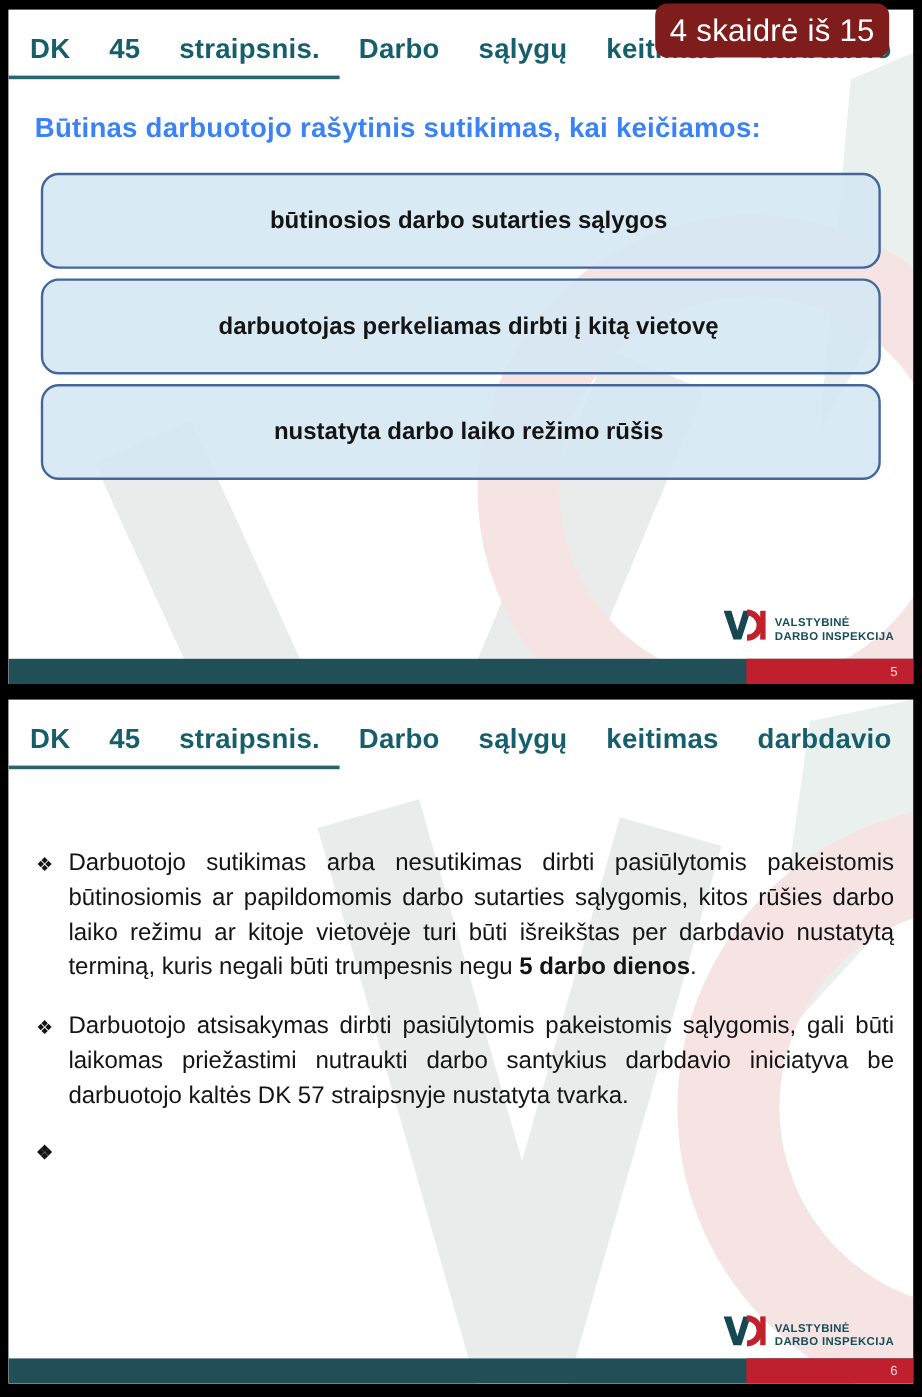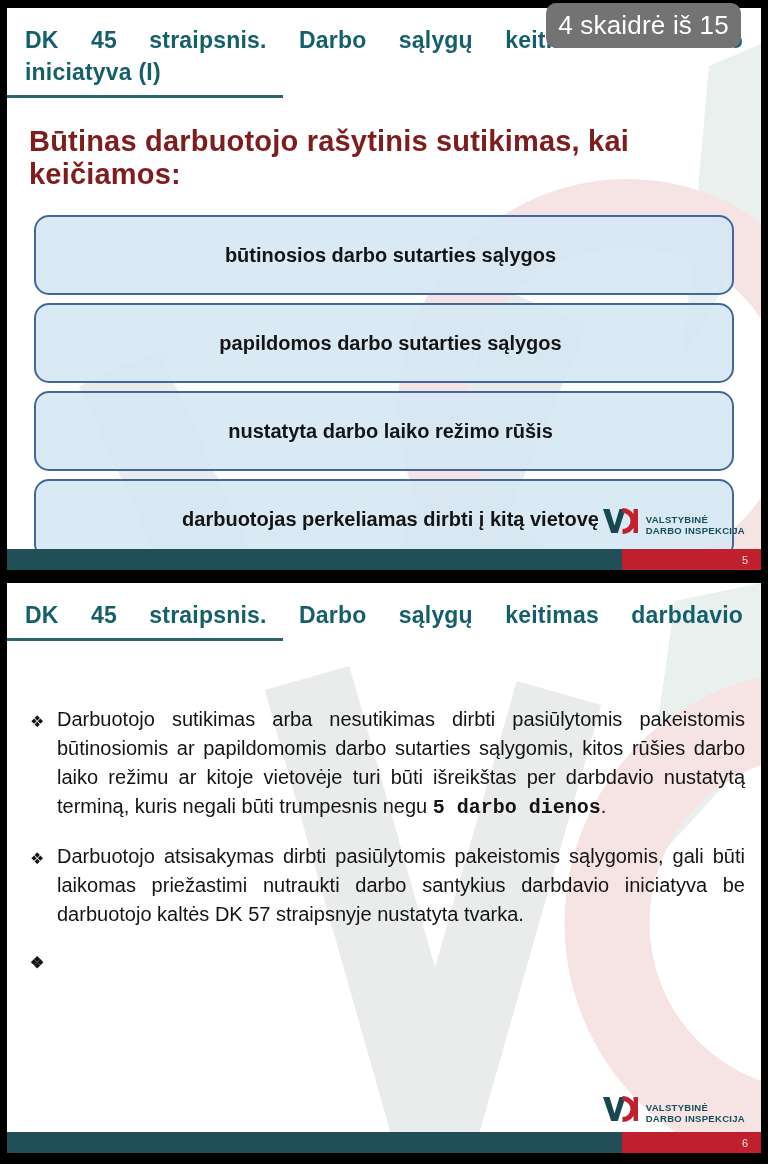--- a/index.html
+++ b/index.html
@@ -10,79 +10,77 @@
   .slide{position:absolute;left:7px;width:754px;background:#ffffff;overflow:hidden;}
   #slide1{top:8px;height:562px;}
   #slide2{top:583px;height:570px;}
   .wm{position:absolute;left:0;top:0;width:100%;height:100%;display:block;}
   .slide-content{position:relative;z-index:1;}
 
   .title{margin:16px 18px 0 18px;color:#155f6c;font-weight:bold;font-size:23px;line-height:32px;letter-spacing:0.2px;}
   .title .l1{text-align:justify;text-align-last:justify;}
   .underline{width:276px;height:3px;background:#2a656e;margin-top:7px;}
 
-  .s1-heading{margin:27px 20px 0 22px;font-size:29px;font-weight:bold;color:#7f1d1d;letter-spacing:0.2px;}
+  .s1-heading{margin:27px 20px 0 22px;font-size:23px;font-weight:bold;color:#3b82f6;letter-spacing:0.2px;}
 
   .boxes{margin:24px auto 0 auto;width:700px;}
   .cond-box{
     height:76px;margin-bottom:8px;border:2.5px solid #44679b;border-radius:15px;
     background:rgba(213,231,244,0.87);
     display:flex;align-items:center;justify-content:center;
     font-size:20px;font-weight:bold;color:#141414;padding-left:13px;
   }
 
   .bullets{margin:64px 16px 0 22px;}
   .bullet-para{position:relative;padding-left:28px;font-size:20px;line-height:29px;text-align:justify;color:#141414;}
   .bullet-para .glyph{position:absolute;left:1px;top:2px;font-size:16px;}
   .b1{margin-bottom:20px;}
   .b2{margin-bottom:17px;}
   .b3{font-weight:bold;}
-  .bold-seg{font-weight:bold;font-family:Liberation Mono, monospace;}
+  .bold-seg{font-weight:bold;}
 
   .logo{position:absolute;right:16px;display:flex;align-items:flex-end;z-index:2;}
   #slide1 .logo{top:498px;}
   #slide2 .logo{top:511px;}
   .logo svg{display:block;margin-right:7px;}
   .logo-text{color:#164e58;font-weight:bold;font-size:9.5px;line-height:11px;letter-spacing:0.3px;white-space:nowrap;}
 
   .footbar{position:absolute;left:0;bottom:0;width:100%;height:21px;background:#204f58;z-index:2;}
   .footbar .red{position:absolute;right:0;top:0;height:100%;width:139px;background:#c0202e;}
   .page-num{position:absolute;right:13px;top:0;height:21px;line-height:22px;color:#f6dddd;font-size:11px;}
 
   .tooltip{
     position:absolute;left:546px;top:3px;width:195px;height:45px;z-index:20;
-    background:#737373;border-radius:10px;color:#ffffff;
+    background:#7f1d1d;border-radius:10px;color:#ffffff;
     display:flex;align-items:center;justify-content:center;
     font-size:26px;letter-spacing:0.2px;
   }
 </style>
 </head>
 <body>
 
 <section class="slide" id="slide1">
   <svg class="wm" viewBox="0 0 754 562" aria-hidden="true">
     <polygon points="676,352 702,58 754,36 754,212" fill="#e9f0ee"></polygon>
     <path d="M 112,360 L 322,820 L 540,300" stroke="#e9eceb" stroke-width="88" fill="none"></path>
     <circle cx="620" cy="400" r="195" stroke="#f6e4e5" stroke-width="68" fill="none"></circle>
   </svg>
 
   <div class="slide-content">
     <div class="title">
       <div class="l1">DK 45 straipsnis. Darbo sąlygų keitimas darbdavio</div>
-      <div class="l2">iniciatyva (I)</div>
     </div>
     <div class="underline"></div>
 
     <div class="s1-heading">Būtinas darbuotojo rašytinis sutikimas, kai keičiamos:</div>
 
     <div class="boxes">
       <div class="cond-box">būtinosios darbo sutarties sąlygos</div>
-      <div class="cond-box">papildomos darbo sutarties sąlygos</div>
+      <div class="cond-box">darbuotojas perkeliamas dirbti į kitą vietovę</div>
       <div class="cond-box">nustatyta darbo laiko režimo rūšis</div>
-      <div class="cond-box">darbuotojas perkeliamas dirbti į kitą vietovę</div>
     </div>
   </div>
 
   <div class="logo">
     <svg width="36" height="30" viewBox="0 0 36 30" aria-hidden="true">
       <polygon points="0,3 6.5,3 11.5,19.5 16.5,3 22.5,3 14.8,27 8.2,27" fill="#174852"></polygon>
       <path d="M 19.5,4.5 A 10.5,10.5 0 0 1 19.5,25.5" stroke="#c1202d" stroke-width="5" fill="none"></path>
       <rect x="30.5" y="3" width="4.5" height="24" fill="#c1202d"></rect>
     </svg>
     <div class="logo-text">

